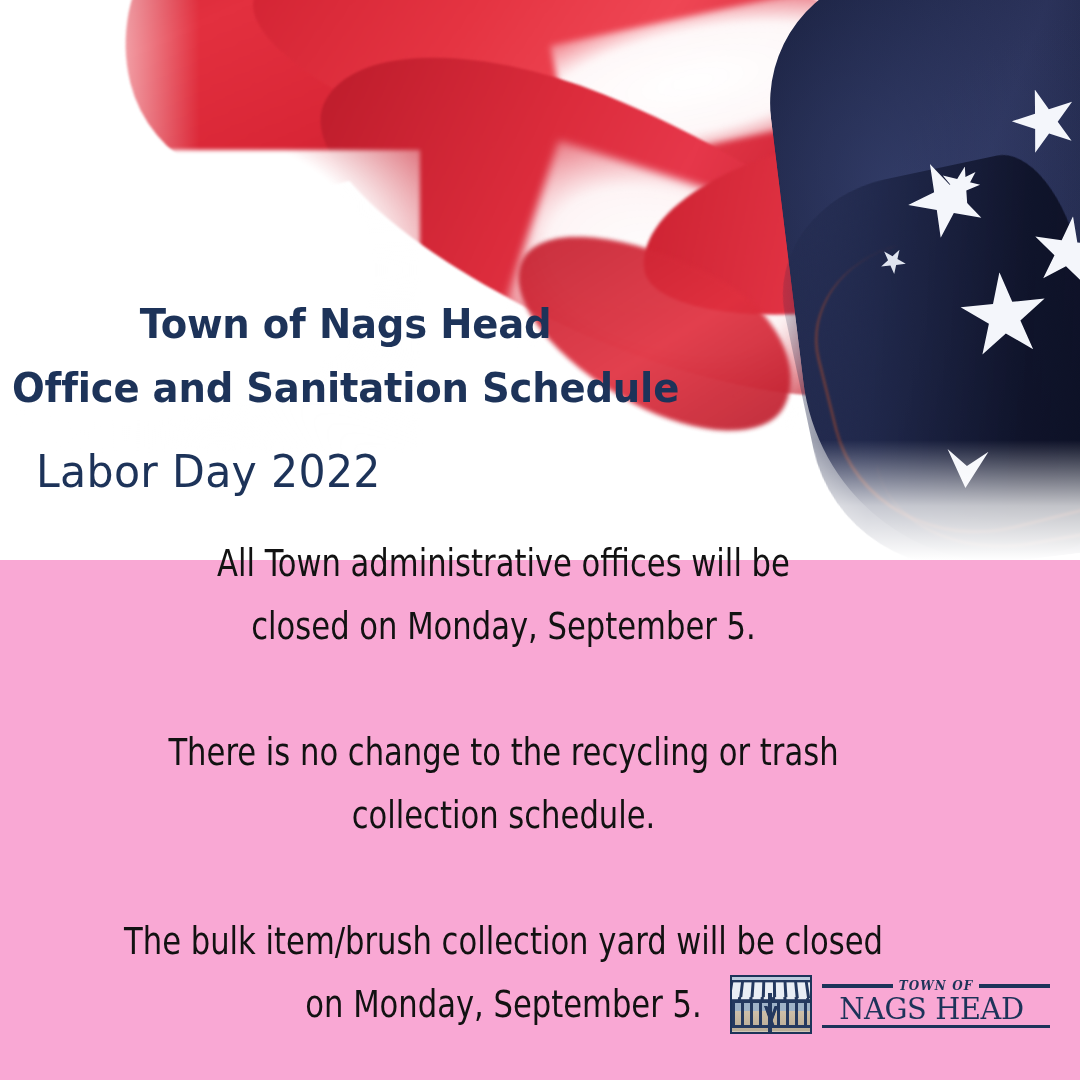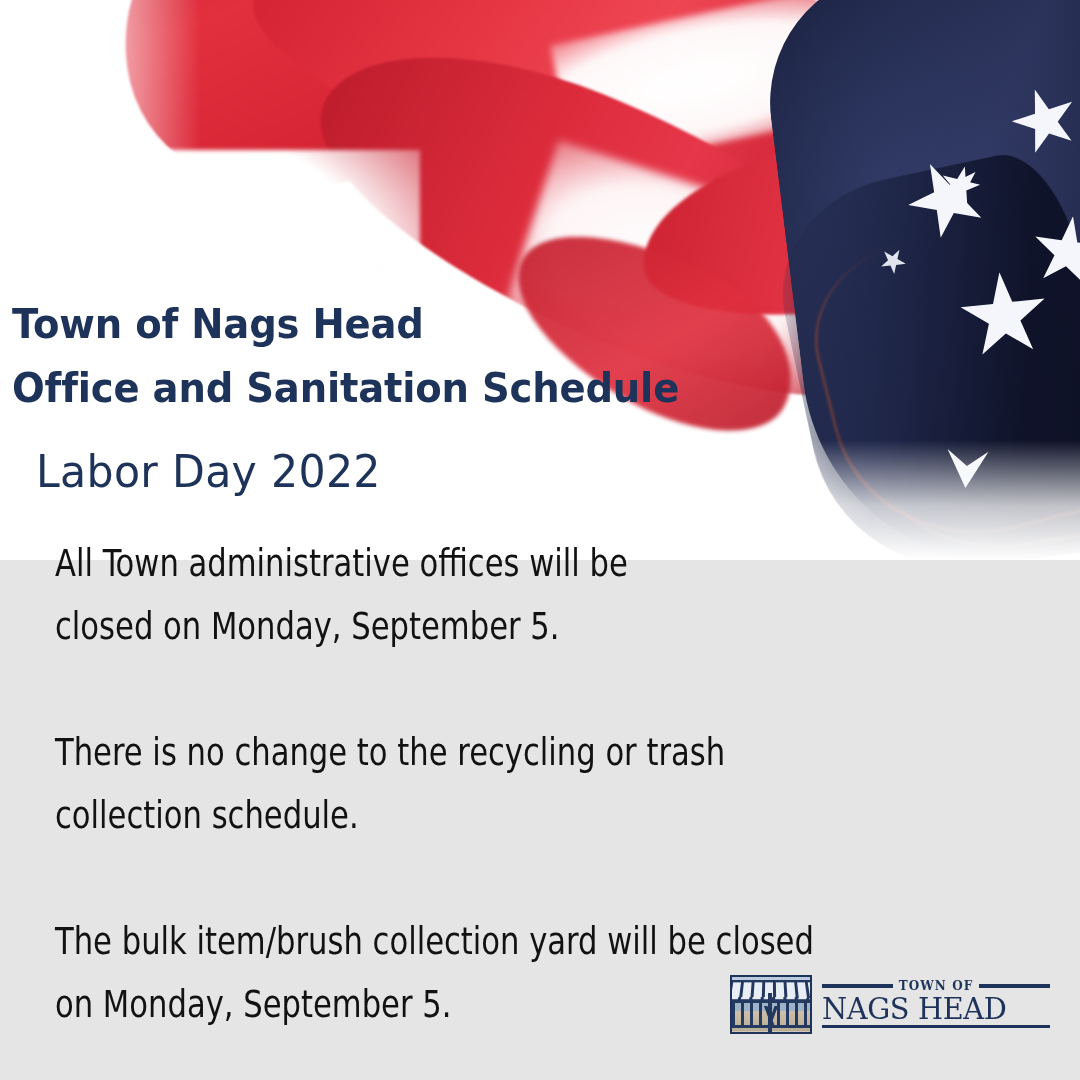--- a/index.html
+++ b/index.html
@@ -8,22 +8,23 @@
     background: #ffffff;
   }
   body {
     font-family: "DejaVu Sans", sans-serif;
   }
 
   #poster {
     position: relative;
     width: 1080px;
     height: 1080px;
-    background: #e5e5e5;
+    background: #f9a8d4;
     overflow: hidden;
+    text-align: center;
   }
 
   
   .flag-photo {
     position: absolute;
     top: 0;
     right: 0;
     width: 1080px;
     height: 560px;
     overflow: hidden;
@@ -340,20 +341,21 @@
     margin-bottom: 2px;
   }
   .logo-rule {
     height: 3px;
     background: #1d3359;
     flex: 1 1 auto;
     border-top: 1px solid #1d3359;
   }
   .logo-town-of {
     font-family: "DejaVu Serif", serif;
+    font-style: italic;
     font-weight: bold;
     font-size: 12px;
     letter-spacing: 1.1px;
     white-space: nowrap;
     color: #1d3359;
   }
   .logo-name {
     font-family: "DejaVu Serif", serif;
     font-size: 30px;
     font-weight: normal;

